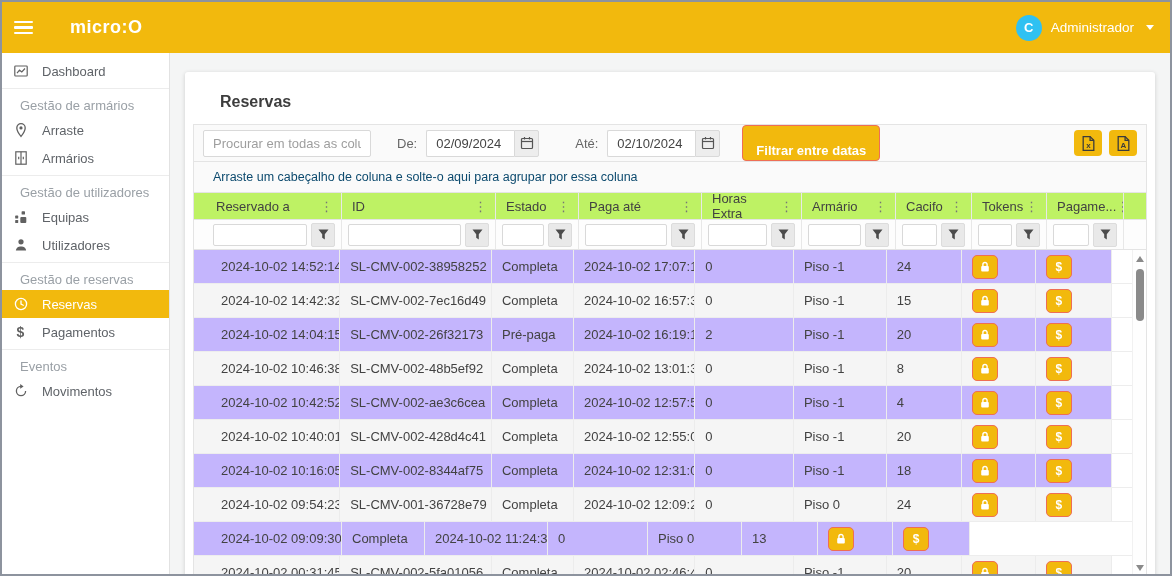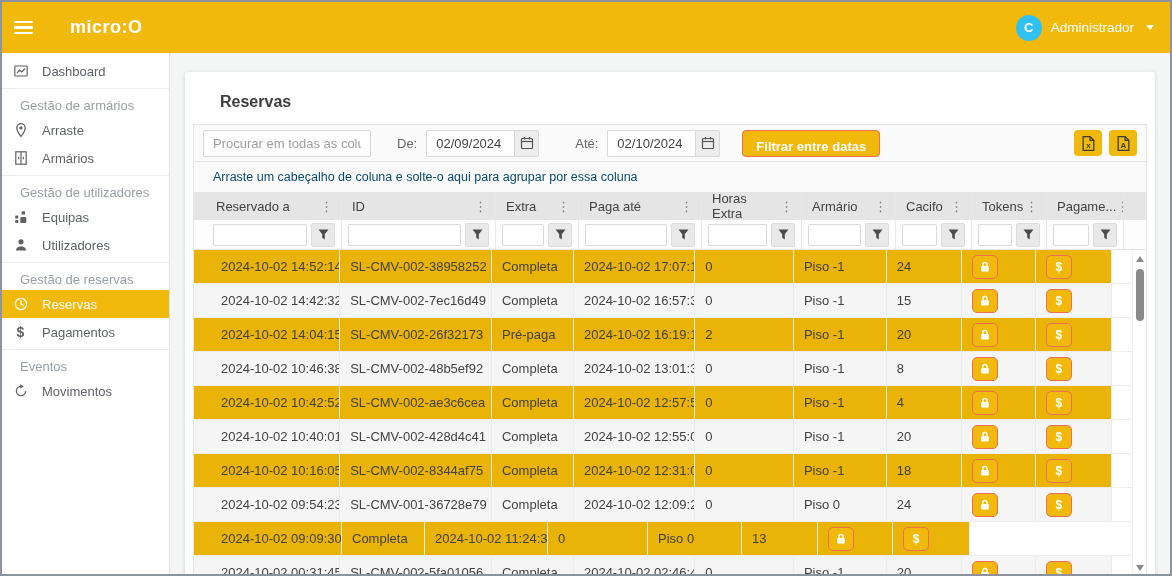--- a/index.html
+++ b/index.html
@@ -48,51 +48,51 @@
   .searchin{ width:168px; height:27px; border:1px solid #d9d9d9; border-radius:2px; padding:0 9px;
              font-size:13px; color:#444; background:#fff; font-family:inherit; }
   .searchin::placeholder{ color:#9e9e9e; }
   .lbl{ font-size:13px; color:#666; }
   .lbl.de{ margin-left:26px; } .lbl.ate{ margin-left:36px; }
   .dwrap{ display:flex; margin-left:9px; }
   .datein{ width:88px; height:27px; border:1px solid #d9d9d9; border-right:none; border-radius:2px 0 0 2px;
            padding:0 9px; font-size:13px; color:#444; font-family:inherit; }
   .calbtn{ width:25px; height:27px; background:#ededed; border:1px solid #d9d9d9; border-radius:0 2px 2px 0;
            display:flex; align-items:center; justify-content:center; padding:0; cursor:pointer; }
-  .filterbtn{ margin-left:22px; height:27px; padding:8px 13px; background:#f2b90d; border:1.5px solid #ee6e55;
+  .filterbtn{ margin-left:22px; height:27px; padding:17px 13px; background:#f2b90d; border:1.5px solid #ee6e55;
               border-radius:4px; color:#fff; font-size:13px; font-weight:bold; cursor:pointer; font-family:inherit; }
   .tspacer{ flex:1; }
   .exbtn{ width:28px; height:26px; background:#f2b90d; border:none; border-radius:4px; display:flex;
           align-items:center; justify-content:center; cursor:pointer; padding:0; }
   .exbtn + .exbtn{ margin-left:7px; }
 
   
   .grouppanel{ height:31px; display:flex; align-items:center; background:#fafafa;
                border-bottom:1px solid #e4e4e4; color:#0c4a6e; font-size:12.5px; padding:0 19px; }
 
   
-  .hdr{ display:flex; height:27px; background:#e5e5e5; border-bottom:1px solid #e4e4e4; }
+  .hdr{ display:flex; height:27px; background:#bef264; border-bottom:1px solid #e4e4e4; }
   .hcell{ display:flex; align-items:center; justify-content:space-between; padding:0 8px 0 10px;
           font-size:13px; color:#424242; }
   .hcell.col0{ padding-left:22px; }
   .hcell + .hcell{ border-left:1px solid #e8e8e8; }
   .hmenu{ color:#757575; font-size:13px; cursor:pointer; }
   .frow{ display:flex; height:30px; background:#fdfdfd; border-bottom:1px solid #e4e4e4; align-items:center; }
   .fcell{ display:flex; align-items:center; gap:4px; padding:0 6px; height:100%; }
   .fcell.col0{ padding-left:19px; }
   .fcell + .fcell{ border-left:1px solid #e8e8e8; }
   .finput{ flex:1; min-width:0; height:22px; border:1px solid #d9d9d9; border-radius:2px; background:#fff;
            font-family:inherit; font-size:12px; padding:0 4px; }
   .fbtn{ flex:0 0 24px; width:24px; height:24px; background:#e9e9e9; border:1px solid #dcdcdc; border-radius:2px;
          display:flex; align-items:center; justify-content:center; cursor:pointer; padding:0; }
 
   
   .viewport{ position:relative; height:327px; overflow:hidden; background:#fff; }
   .rows{ width:calc(100% - 14px); }
-  .trow{ display:flex; height:34px; border-bottom:1px solid #ededed; background:#eab308; }
+  .trow{ display:flex; height:34px; border-bottom:1px solid #ededed; background:#c4b5fd; }
   .tcell{ display:flex; align-items:center; padding:0 10px; font-size:13px; color:#424242; overflow:hidden;
           white-space:nowrap; }
   .tcell.col0{ padding-left:27px; }
   .tcell + .tcell{ border-left:1px solid #ececec; }
   .trow.alt .tcell{ background:#f5f5f5; }
   .trow .tcell.fill{ background:#fff; }
   .gbtn{ width:26px; height:24px; background:#f2b90d; border:1.5px solid #ee6e55; border-radius:5px;
          display:flex; align-items:center; justify-content:center; cursor:pointer; padding:0; }
   .gbtn .dollar{ color:#fff; font-weight:bold; font-size:12px; line-height:1; }
 
@@ -267,21 +267,21 @@
           <div class="hdr" id="hdr">
               <div class="hcell col0">
     <span class="htitle">Reservado a</span>
     <span class="hmenu">⋮</span>
   </div>
               <div class="hcell col1">
     <span class="htitle">ID</span>
     <span class="hmenu">⋮</span>
   </div>
               <div class="hcell col2">
-    <span class="htitle">Extra</span>
+    <span class="htitle">Estado</span>
     <span class="hmenu">⋮</span>
   </div>
               <div class="hcell col3">
     <span class="htitle">Paga até</span>
     <span class="hmenu">⋮</span>
   </div>
               <div class="hcell col4">
     <span class="htitle">Horas Extra</span>
     <span class="hmenu">⋮</span>
   </div>

